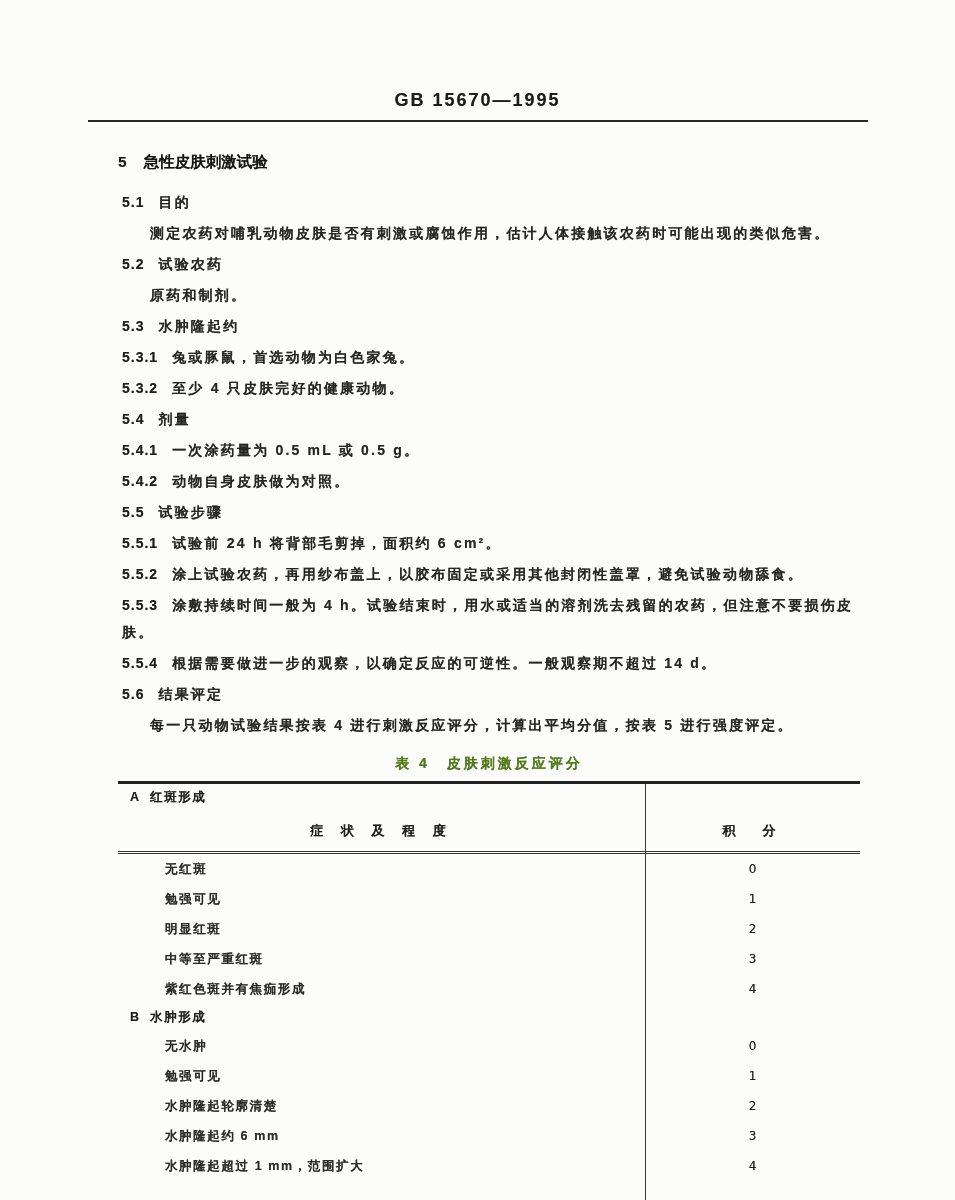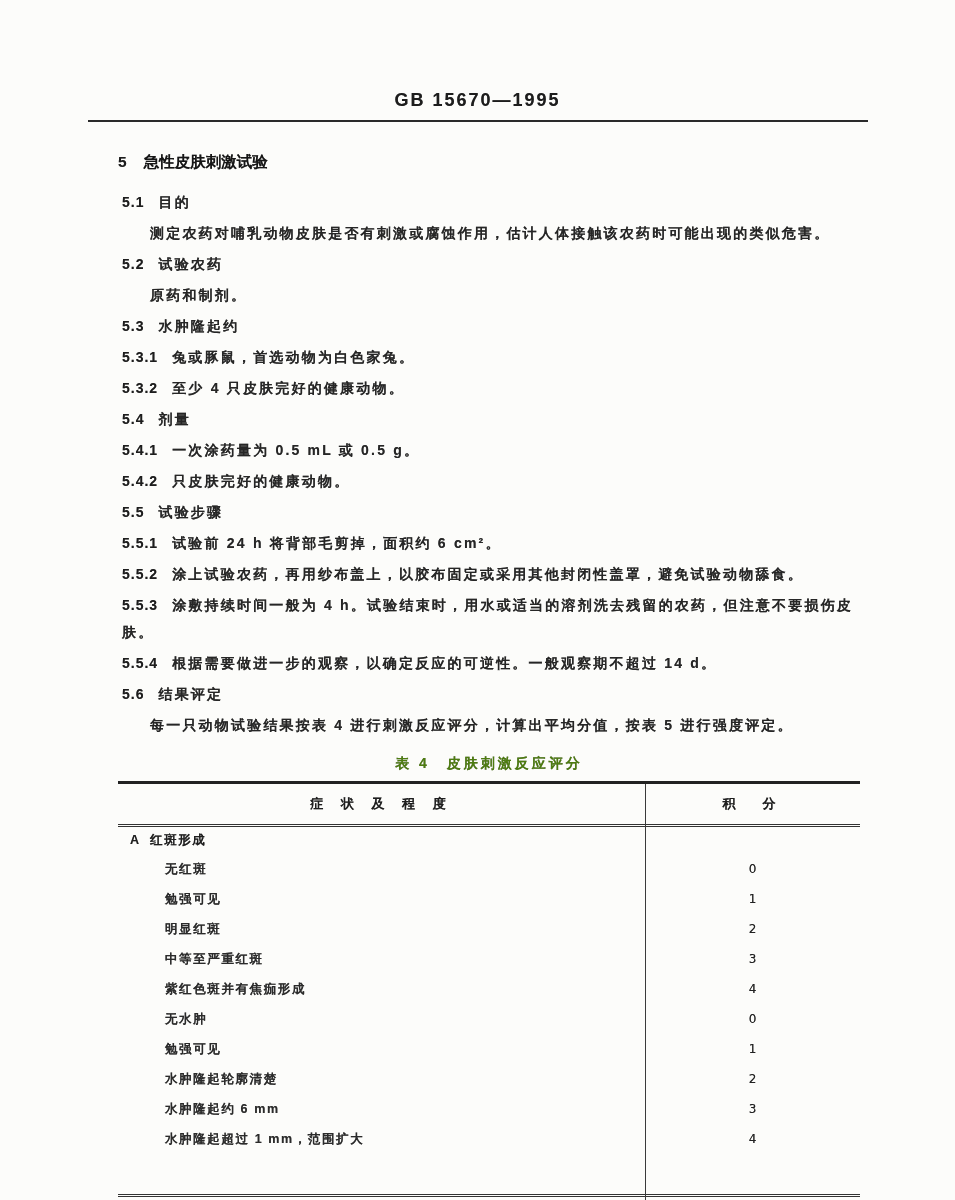--- a/index.html
+++ b/index.html
@@ -132,45 +132,45 @@
 
     <p class="clause"><span class="cnum">5.2</span><span>试验农药</span></p>
     <p class="para">原药和制剂。</p>
 
     <p class="clause"><span class="cnum">5.3</span><span>水肿隆起约</span></p>
     <p class="clause"><span class="cnum">5.3.1</span><span>兔或豚鼠，首选动物为白色家兔。</span></p>
     <p class="clause"><span class="cnum">5.3.2</span><span>至少 4 只皮肤完好的健康动物。</span></p>
 
     <p class="clause"><span class="cnum">5.4</span><span>剂量</span></p>
     <p class="clause"><span class="cnum">5.4.1</span><span>一次涂药量为 0.5 mL 或 0.5 g。</span></p>
-    <p class="clause"><span class="cnum">5.4.2</span><span>只皮肤完好的健康动物。</span></p>
+    <p class="clause"><span class="cnum">5.4.2</span><span>动物自身皮肤做为对照。</span></p>
 
     <p class="clause"><span class="cnum">5.5</span><span>试验步骤</span></p>
     <p class="clause"><span class="cnum">5.5.1</span><span>试验前 24 h 将背部毛剪掉，面积约 6 cm²。</span></p>
     <p class="clause"><span class="cnum">5.5.2</span><span>涂上试验农药，再用纱布盖上，以胶布固定或采用其他封闭性盖罩，避免试验动物舔食。</span></p>
     <p class="clause"><span class="cnum">5.5.3</span><span>涂敷持续时间一般为 4 h。试验结束时，用水或适当的溶剂洗去残留的农药，但注意不要损伤皮肤。</span></p>
     <p class="clause"><span class="cnum">5.5.4</span><span>根据需要做进一步的观察，以确定反应的可逆性。一般观察期不超过 14 d。</span></p>
 
     <p class="clause"><span class="cnum">5.6</span><span>结果评定</span></p>
     <p class="para">每一只动物试验结果按表 4 进行刺激反应评分，计算出平均分值，按表 5 进行强度评定。</p>
 
     <div class="tbl-caption">表 4　皮肤刺激反应评分</div>
 
     <div class="table">
       <div class="v-divider"></div>
 
+      <div class="t-row body group">
+        <div class="t-left"><span class="gkey">A</span><span>红斑形成</span></div>
+        <div class="t-right"></div>
+      </div>
+
       <div class="t-row t-head">
         <div class="t-left">症 状 及 程 度</div>
         <div class="t-right">积　分</div>
       </div>
-
-      <div class="t-row body group">
-        <div class="t-left"><span class="gkey">A</span><span>红斑形成</span></div>
-        <div class="t-right"></div>
-      </div>
       <div class="t-row body item">
         <div class="t-left">无红斑</div>
         <div class="t-right score">0</div>
       </div>
       <div class="t-row body item">
         <div class="t-left">勉强可见</div>
         <div class="t-right score">1</div>
       </div>
       <div class="t-row body item">
         <div class="t-left">明显红斑</div>
@@ -178,20 +178,24 @@
       </div>
       <div class="t-row body item">
         <div class="t-left">中等至严重红斑</div>
         <div class="t-right score">3</div>
       </div>
       <div class="t-row body item">
         <div class="t-left">紫红色斑并有焦痂形成</div>
         <div class="t-right score">4</div>
       </div>
 
+      <div class="t-row body group">
+        <div class="t-left"><span class="gkey">B</span><span>水肿形成</span></div>
+        <div class="t-right"></div>
+      </div>
       <div class="t-row body item">
         <div class="t-left">无水肿</div>
         <div class="t-right score">0</div>
       </div>
       <div class="t-row body item">
         <div class="t-left">勉强可见</div>
         <div class="t-right score">1</div>
       </div>
       <div class="t-row body item">
         <div class="t-left">水肿隆起轮廓清楚</div>

